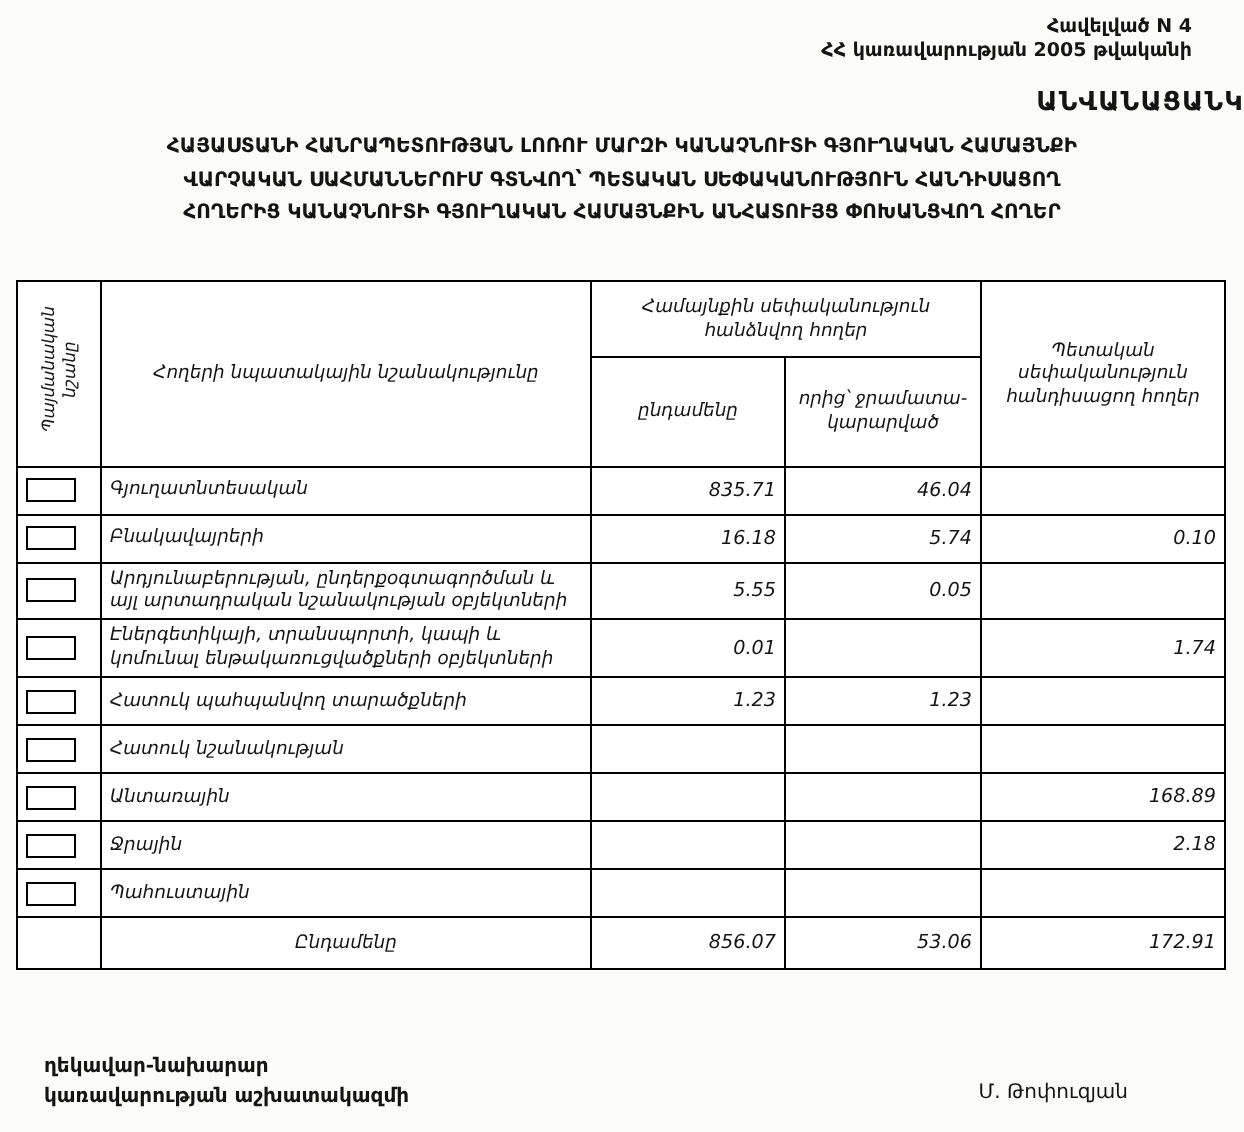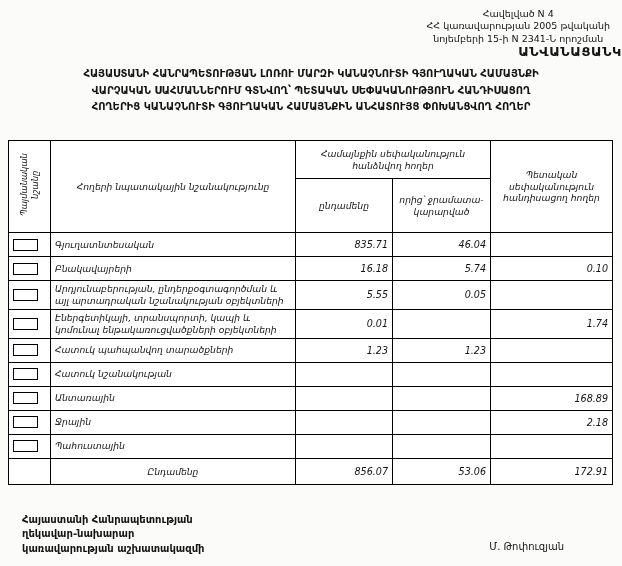--- a/index.html
+++ b/index.html
@@ -7,22 +7,22 @@
   body{
     background:#fbfbfa;
     font-family:"DejaVu Sans",sans-serif;
     color:#141414;
     position:relative;
     overflow:hidden;
   }
   .page{position:absolute;inset:0}
 
   .appendix{
-    position:absolute;top:8px;right:12px;
-    text-align:center;font-size:9.5px;font-weight:normal;line-height:1.3;
+    position:absolute;top:8px;right:26px;
+    text-align:right;font-size:9.5px;font-weight:bold;line-height:1.3;
   }
   .doc-title{
     position:absolute;top:44px;left:0;width:100%;
     text-align:right;font-size:13px;font-weight:bold;letter-spacing:.6px;
   }
   .doc-subtitle{
     position:absolute;top:66px;left:0;width:100%;
     text-align:center;font-size:10px;font-weight:bold;line-height:1.65;
   }
 
@@ -78,21 +78,20 @@
   }
 </style>
 </head>
 <body>
 
 <div class="page">
 
   <div class="appendix">
     <div>Հավելված N 4</div>
     <div>ՀՀ կառավարության 2005 թվականի</div>
-    <div>նոյեմբերի 15-ի N 2341-Ն որոշման</div>
   </div>
 
   <div class="doc-title">ԱՆՎԱՆԱՑԱՆԿ</div>
 
   <div class="doc-subtitle">
     <div>ՀԱՅԱՍՏԱՆԻ ՀԱՆՐԱՊԵՏՈՒԹՅԱՆ ԼՈՌՈՒ ՄԱՐԶԻ ԿԱՆԱՉՆՈՒՏԻ ԳՅՈՒՂԱԿԱՆ ՀԱՄԱՅՆՔԻ</div>
     <div>ՎԱՐՉԱԿԱՆ ՍԱՀՄԱՆՆԵՐՈՒՄ ԳՏՆՎՈՂ՝ ՊԵՏԱԿԱՆ ՍԵՓԱԿԱՆՈՒԹՅՈՒՆ ՀԱՆԴԻՍԱՑՈՂ</div>
     <div>ՀՈՂԵՐԻՑ ԿԱՆԱՉՆՈՒՏԻ ԳՅՈՒՂԱԿԱՆ ՀԱՄԱՅՆՔԻՆ ԱՆՀԱՏՈՒՅՑ ՓՈԽԱՆՑՎՈՂ ՀՈՂԵՐ</div>
   </div>
 
@@ -206,20 +205,19 @@
         <td class="c-sym"></td>
         <td class="total-label">Ընդամենը</td>
         <td class="c-num">856.07</td>
         <td class="c-num">53.06</td>
         <td class="c-num">172.91</td>
       </tr>
     </tfoot>
   </table>
 
   <div class="footer-left">
-    <div>Հայաստանի Հանրապետության</div>
     <div>ղեկավար-նախարար</div>
     <div>կառավարության աշխատակազմի</div>
   </div>
 
   <div class="signature">Մ. Թոփուզյան</div>
 
 </div>
 
 </body></html>

